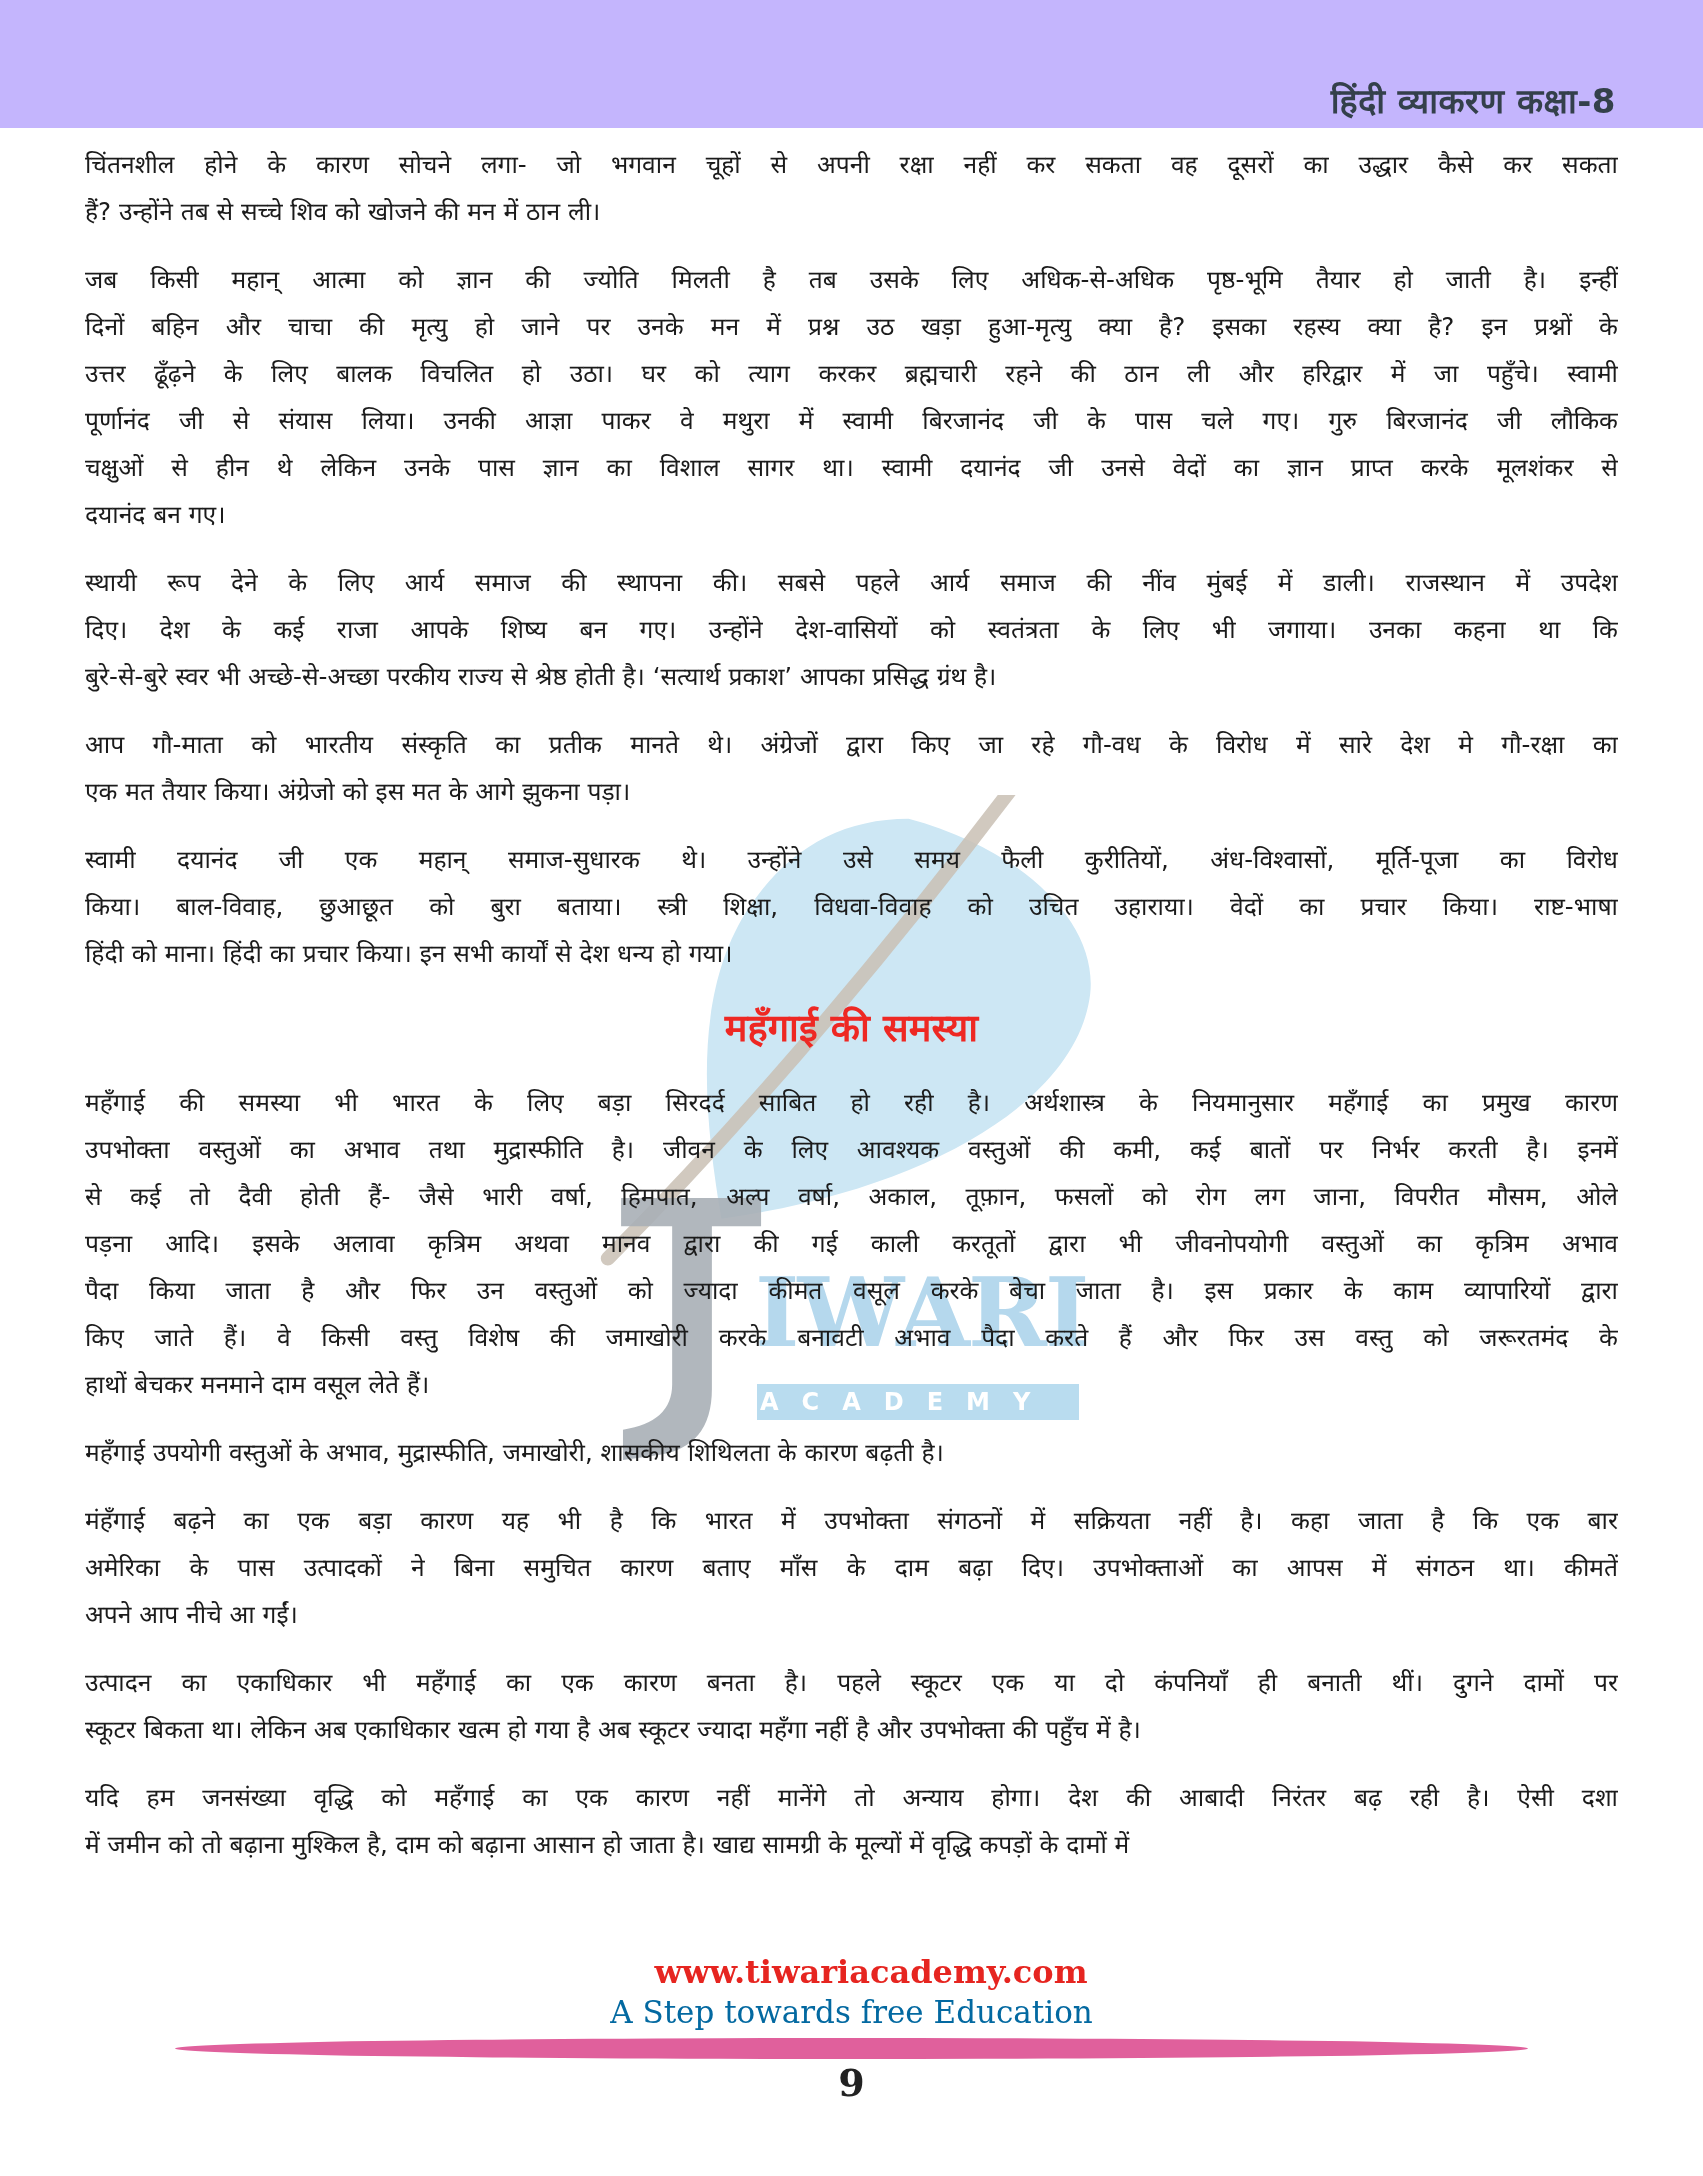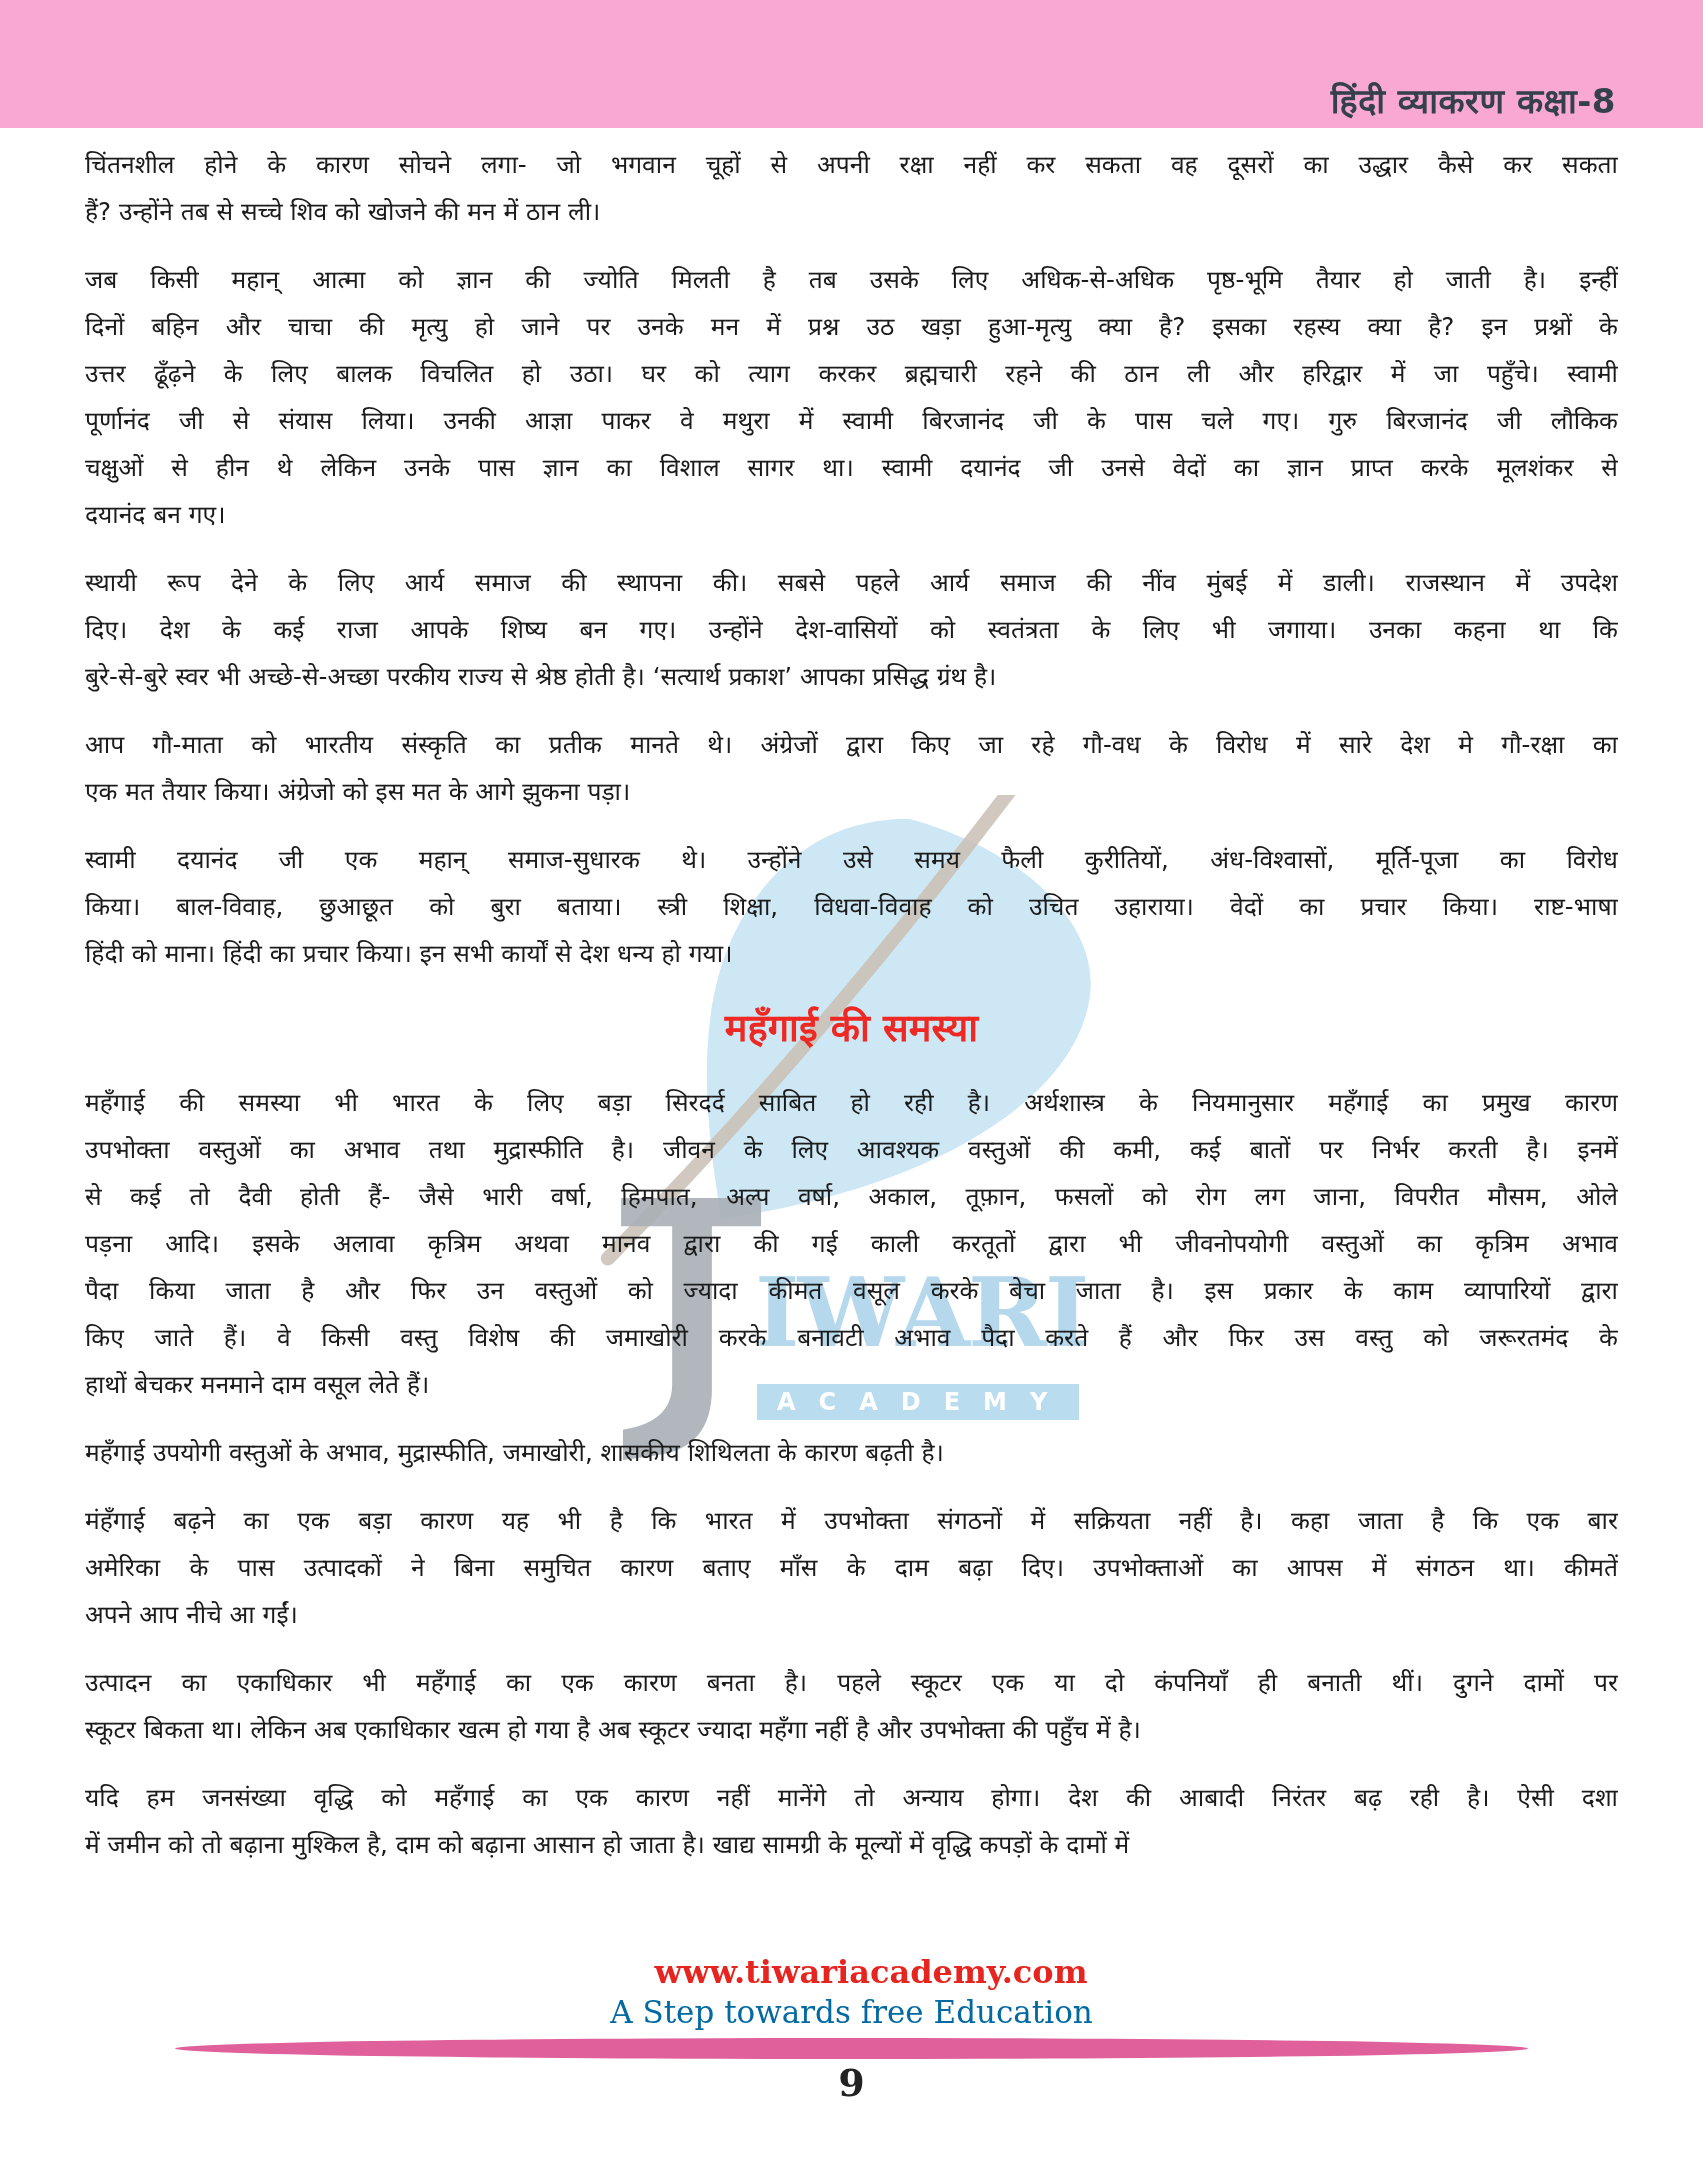--- a/index.html
+++ b/index.html
@@ -5,40 +5,40 @@
   * { margin:0; padding:0; box-sizing:border-box; }
   html,body { background:#ffffff; }
   .page {
     position:relative; width:1703px; height:2177px;
     background:#ffffff; overflow:hidden;
     font-family:"DejaVu Sans", sans-serif;
   }
   
   .header-band {
     position:absolute; top:0; left:0; width:1703px; height:128px;
-    background:#f9a8d4;
+    background:#c4b5fd;
   }
   .header-title {
     position:absolute; right:87px; bottom:4.7px;
     font-size:34px; font-weight:bold; color:#34404b;
     letter-spacing:0.5px;
   }
   
   .watermark-layer { position:absolute; inset:0; z-index:0; }
   .wm-svg { position:absolute; left:511px; top:795px; }
   .wm-iwari {
     position:absolute; left:755px; top:1265px;
     font-family:"DejaVu Serif", serif; font-weight:bold;
     font-size:95px; line-height:1; color:#b5d8ed; letter-spacing:-1.9px;
   }
   .wm-academy {
     position:absolute; left:757px; top:1384px; width:322px; height:36px;
     background:#b9dcef; color:#ffffff;
     font-size:24px; font-weight:bold; line-height:36px;
-    letter-spacing:23px; padding-left:20px; white-space:nowrap; overflow:hidden;
+    letter-spacing:23px; padding-left:3px; white-space:nowrap; overflow:hidden;
   }
   
   .content {
     position:absolute; top:128px; left:85px; width:1533px;
     padding-top:13px; z-index:1; color:#1b1b1b;
   }
   .para { margin-bottom:21px; }
   .line {
     font-size:24.6px; height:47px; line-height:47px;
     text-align:justify; text-align-last:justify;

